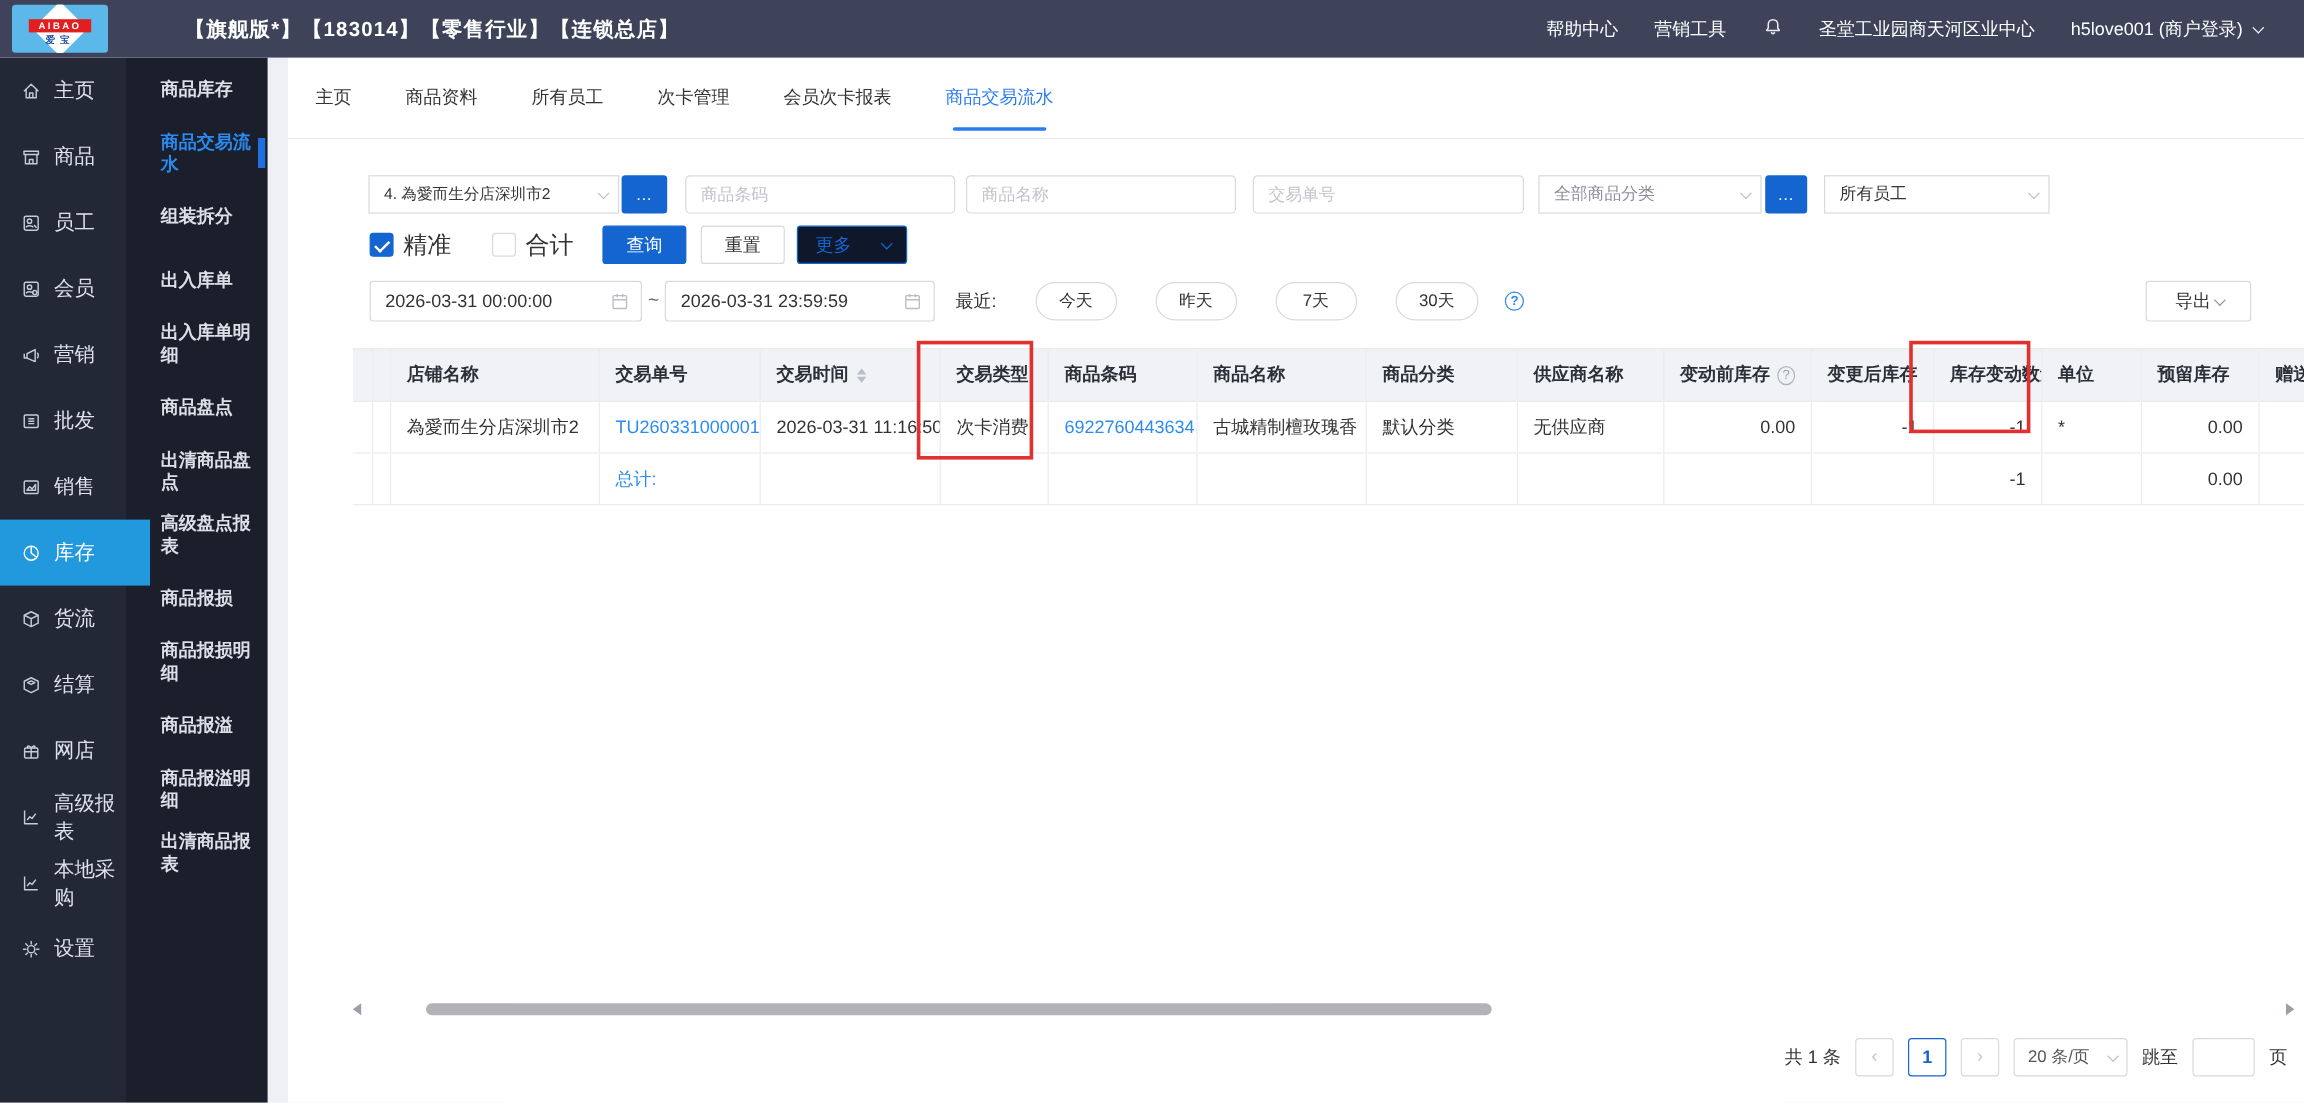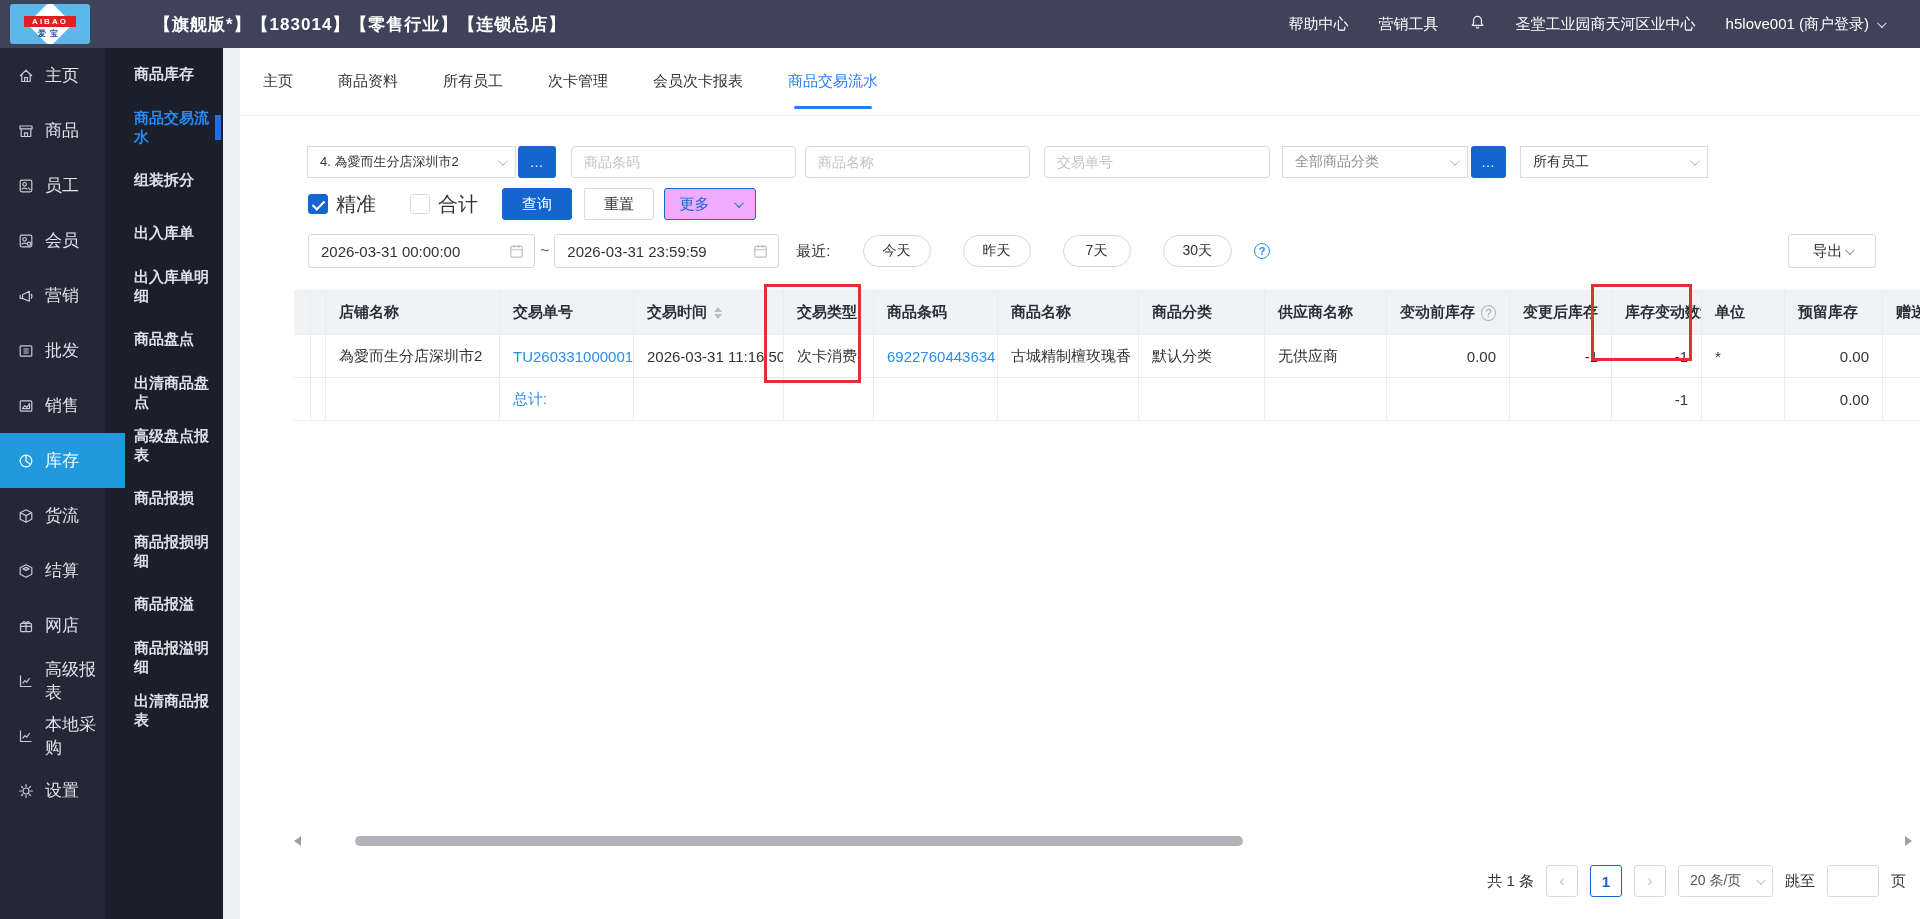--- a/index.html
+++ b/index.html
@@ -54,21 +54,21 @@
   .dots-btn { height:32px; background:#1565d1; color:#fff; border:none; border-radius:3px; font-size:14px; letter-spacing:1px; cursor:pointer; }
 
   .cbx { width:20px; height:20px; border-radius:3px; border:1px solid #d6d9de; background:#fff; position:relative; cursor:pointer; flex:0 0 auto; }
   .cbx.checked { background:#1565d1; border-color:#1565d1; }
   .cbx.checked::after { content:""; position:absolute; left:6px; top:2.5px; width:5px; height:10px; border-right:2px solid #fff; border-bottom:2px solid #fff; transform:rotate(45deg); }
   .cbx-label { font-size:20px; margin-left:8px; }
 
   .btn { height:32px; border-radius:3px; font-size:15px; font-family:inherit; cursor:pointer; display:inline-flex; align-items:center; justify-content:center; }
   .btn-primary { width:70px; background:#1565d1; border:1px solid #1565d1; color:#fff; }
   .btn-plain { width:70px; background:#fff; border:1px solid #d6d9de; color:#333; }
-  .btn-more { width:92px; background:#f0abfc; border:1px solid #1565d1; color:#1565d1; gap:24px; }
+  .btn-more { width:92px; background:#0f172a; border:1px solid #1565d1; color:#1565d1; gap:24px; }
   .btn-more .chev { color:#1565d1; }
 
   .dateinp { width:227px; height:34px; border:1px solid #d6d9de; border-radius:3px; display:flex; align-items:center; padding:0 10px 0 12px; font-size:15px; color:#333; cursor:pointer; }
   .dateinp svg { margin-left:auto; }
   .tilde { margin:0 5px; color:#666; }
   .recent-label { font-size:15px; color:#333; margin-left:17px; }
   .pill { height:32px; min-width:68px; padding:0 19px; border:1px solid #d6d9de; border-radius:16px; background:#fff; display:inline-flex; align-items:center; justify-content:center; font-size:14px; color:#333; cursor:pointer; margin-left:32px; }
   .qmark { width:16px; height:16px; border-radius:50%; display:inline-flex; align-items:center; justify-content:center; font-size:11px; font-weight:bold; }
   .qmark-blue { border:1.5px solid #2b8af0; color:#2b8af0; margin-left:22px; }
   .qmark-gray { border:1px solid #aeb3bc; color:#9aa0a8; margin-left:6px; font-weight:normal; }

